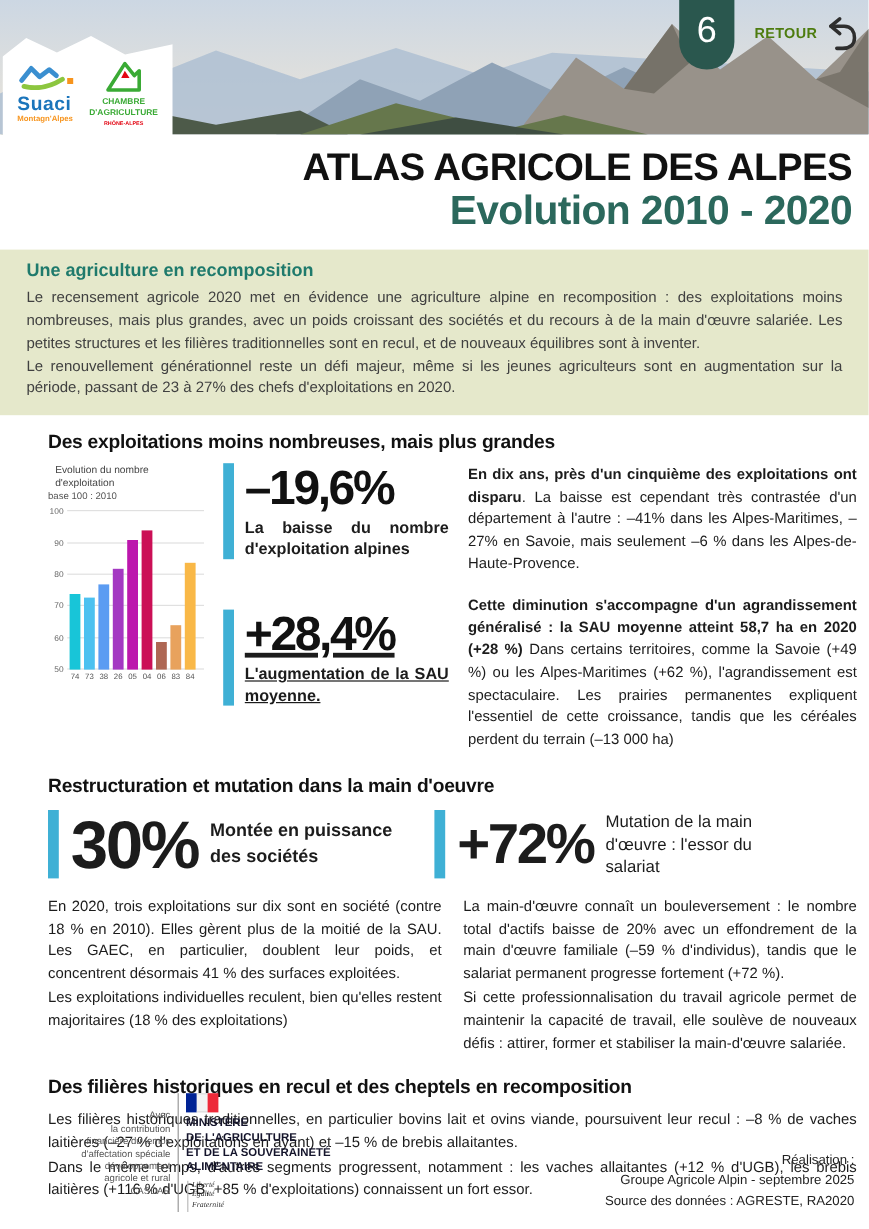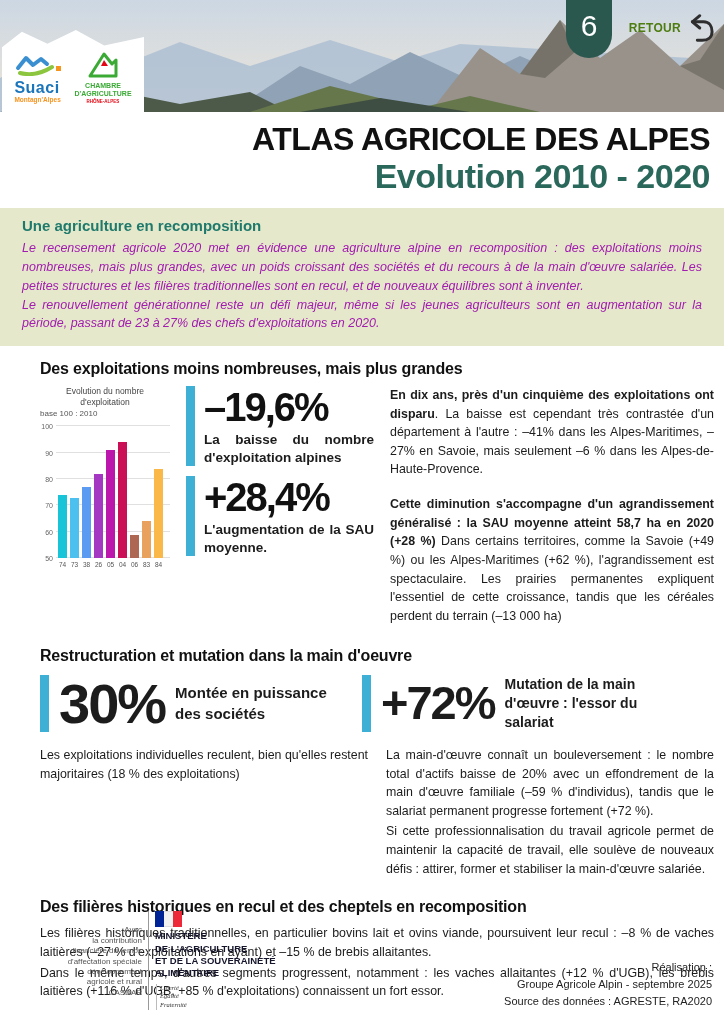--- a/index.html
+++ b/index.html
@@ -26,60 +26,60 @@
   .retour span { font-size:12px; font-weight:bold; color:#4d7c0f; letter-spacing:.3px; }
 
   
   .title-block { text-align:right; padding-right:14px; margin-top:10px; }
   .title-block h1 { font-size:32px; font-weight:bold; color:#111; letter-spacing:-.5px; line-height:1.1; }
   .title-block h2 { font-size:34px; font-weight:bold; color:#2b685c; letter-spacing:-.5px; line-height:1.15; }
 
   
   .intro-box { margin-top:12px; background:#e5e8cb; padding:9px 22px 13px 22px; }
   .intro-box h3 { font-size:15px; font-weight:bold; color:#1f7a6c; margin-bottom:5px; }
-  .intro-box p { font-size:12.5px; line-height:1.5; text-align:justify; color:#a21caf;font-style:italic; }
+  .intro-box p { font-size:12.5px; line-height:1.5; text-align:justify; color:#404040; }
 
   .sec-h { font-size:16px; font-weight:bold; color:#111; letter-spacing:-.2px; }
 
   
   .s1 { padding:14px 10px 0 40px; }
   .s1-row { display:flex; gap:16px; margin-top:8px; }
   .chart { flex:none; width:130px; }
-  .chart-title { font-size:8.5px; color:#444; text-align:center; line-height:1.25; padding:0 6px; }
+  .chart-title { font-size:8.5px; color:#444; line-height:1.25; padding:0 6px; }
   .chart-subtitle { font-size:8px; color:#555; text-align:left; margin:2px 0 8px; }
   .plot-row { display:flex; }
   .ylabels { position:relative; width:16px; height:132px; flex:none; }
   .ytick { position:absolute; right:3px; font-size:7px; color:#666; }
   .plot { position:relative; flex:1; height:132px; }
   .gridline { position:absolute; left:0; right:0; height:1px; background:#e0e0e0; }
   .bars-row { position:absolute; left:2px; bottom:0; display:flex; align-items:flex-end; gap:3px; }
   .bar { width:9px; }
   .xlabels { display:flex; gap:3px; margin-left:18px; margin-top:3px; }
   .xtick { width:9px; text-align:center; font-size:6.5px; color:#555; }
 
   .stats-col { flex:none; width:188px; }
   .stat { display:flex; gap:9px; }
-  .stat + .stat { margin-top:10px; }
+  .stat + .stat { margin-top:42px;text-decoration:underline; }
   .accent-bar { flex:none; width:9px; background:#3fb0d5; align-self:stretch; }
   .stat-value { font-size:40px; font-weight:800; color:#111; letter-spacing:-2px; line-height:1.05; }
   .stat-label { font-size:13.5px; font-weight:bold; line-height:1.3; text-align:justify; margin-top:3px; }
 
   .text-col { flex:1; font-size:12.4px; line-height:1.5; text-align:justify; }
   .text-col p + p { margin-top:16px; }
   .text-col b { font-weight:bold; }
 
   
   .s2 { padding:22px 10px 0 40px; }
   .s2-stats { display:flex; margin-top:10px; }
   .s2-stat { display:flex; gap:10px; align-items:stretch; }
   .s2-stat-left { width:322px; flex:none; }
   .s2-value-big { font-size:56px; font-weight:800; letter-spacing:-2px; line-height:.95; align-self:center; }
   .s2-value-med { font-size:47px; font-weight:800; letter-spacing:-2px; line-height:.95; align-self:center; }
   .s2-label { font-size:15px; font-weight:bold; line-height:1.35; align-self:center; width:160px; }
-  .s2-label-sm { font-size:14px; font-weight:bold; line-height:1.35; align-self:center; width:170px; }
+  .s2-label-sm { font-size:14px; font-weight:normal; line-height:1.35; align-self:center; width:170px; }
   .s2-paras { display:flex; gap:18px; margin-top:14px; }
   .s2-paras .col { flex:1; font-size:12.4px; line-height:1.5; text-align:justify; }
   .s2-paras p + p { margin-top:2px; }
   .s2-paras .col-r p + p { margin-top:2px; }
 
   
   .s3 { padding:20px 10px 0 40px; }
   .s3 p { font-size:12.4px; line-height:1.5; text-align:justify; margin-top:8px; }
   .s3 p + p { margin-top:2px; }
 
@@ -245,20 +245,21 @@
         <div class="s2-label">Montée en puissance des sociétés</div>
       </div>
       <div class="s2-stat">
         <div class="accent-bar"></div>
         <div class="s2-value-med">+72%</div>
         <div class="s2-label-sm">Mutation de la main d'œuvre : l'essor du salariat</div>
       </div>
     </div>
     <div class="s2-paras">
       <div class="col">
+        <p>En 2020, trois exploitations sur dix sont en société (contre 18 % en 2010). Elles gèrent plus de la moitié de la SAU. Les GAEC, en particulier, doublent leur poids, et concentrent désormais 41 % des surfaces exploitées.</p>
         <p>Les exploitations individuelles reculent, bien qu'elles restent majoritaires (18 % des exploitations)</p>
       </div>
       <div class="col col-r">
         <p>La main-d'œuvre connaît un bouleversement : le nombre total d'actifs baisse de 20% avec un effondrement de la main d'œuvre familiale (–59 % d'individus), tandis que le salariat permanent progresse fortement (+72 %).</p>
         <p>Si cette professionnalisation du travail agricole permet de maintenir la capacité de travail, elle soulève de nouveaux défis : attirer, former et stabiliser la main-d'œuvre salariée.</p>
       </div>
     </div>
   </section>
 
   <section class="s3">

